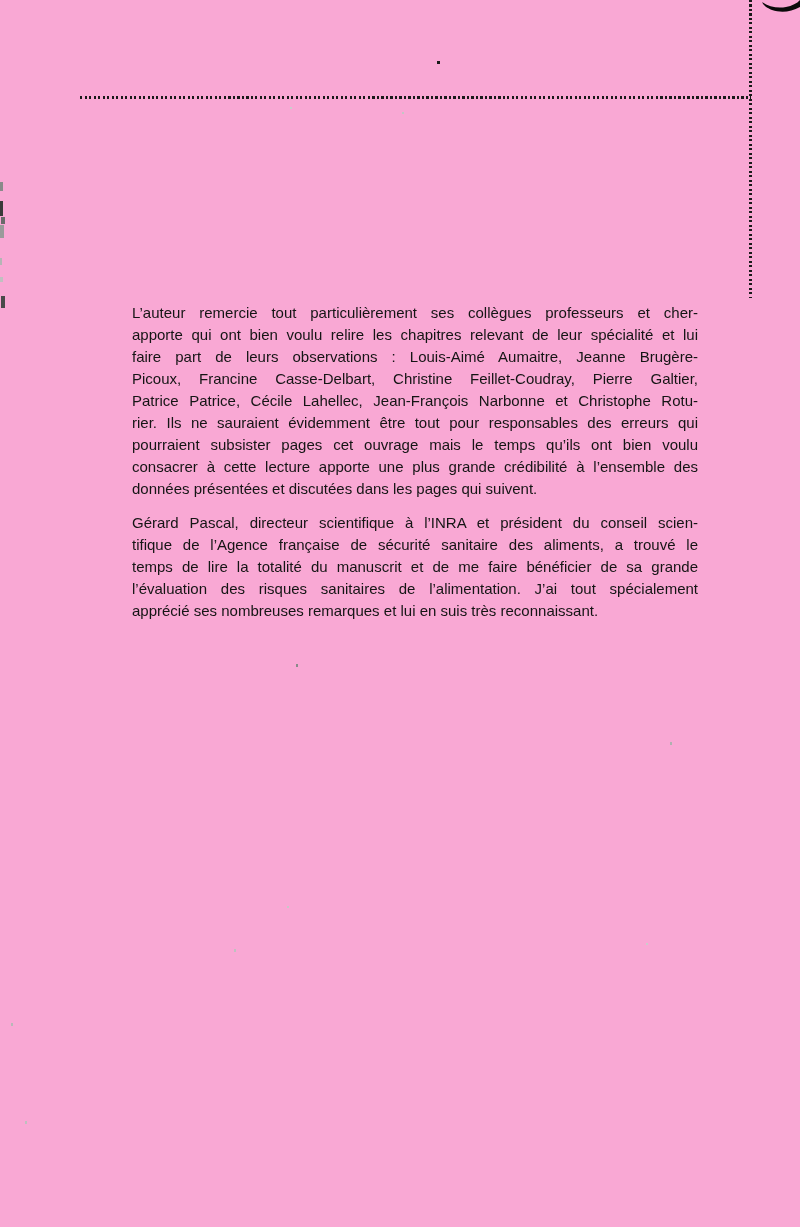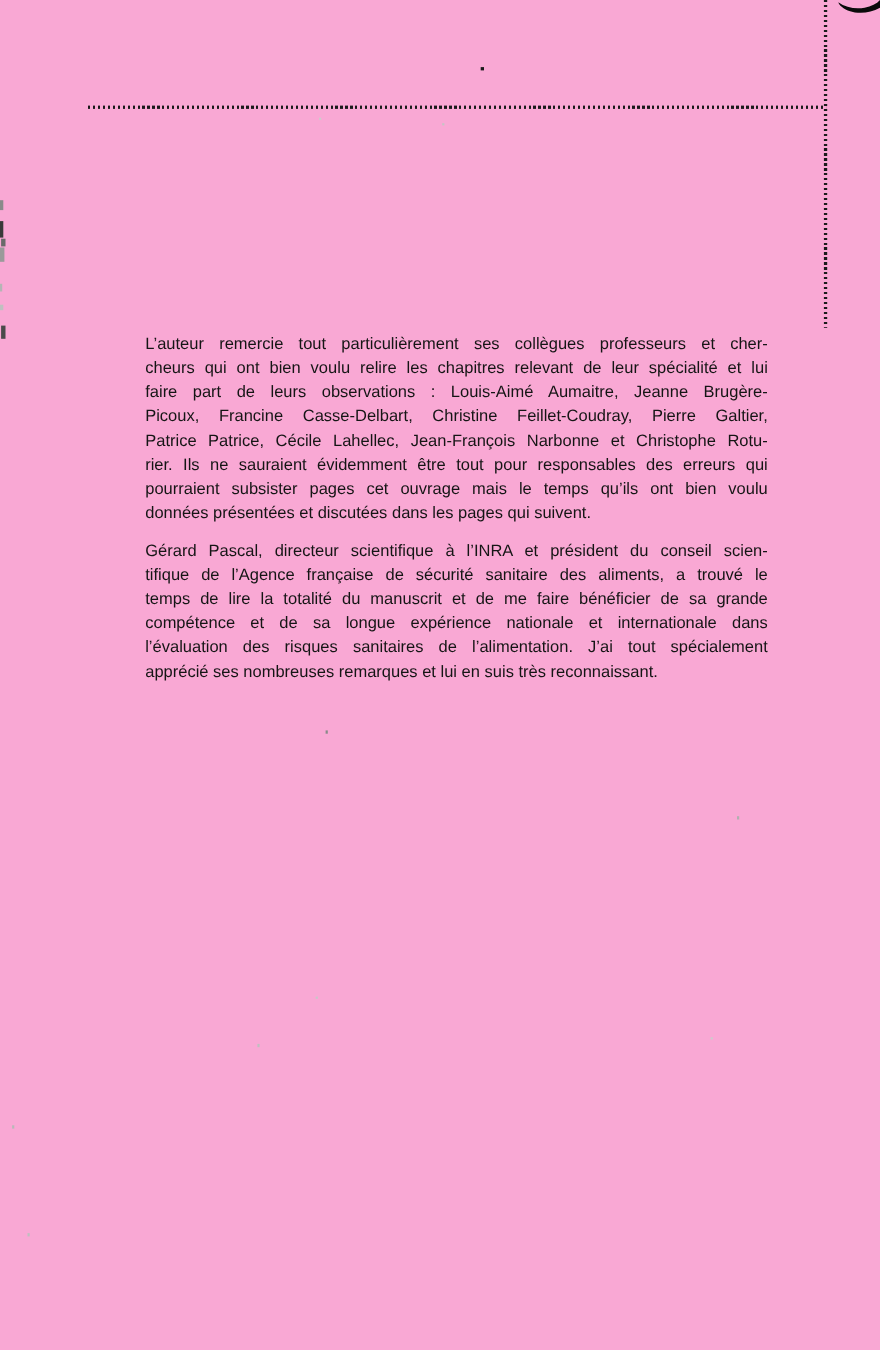--- a/index.html
+++ b/index.html
@@ -107,32 +107,32 @@
   <div class="artifact s5"></div>
   <div class="artifact s6"></div>
   <div class="artifact s7"></div>
   <div class="artifact s8"></div>
   <div class="artifact s9"></div>
 
   <div class="textblock" style="color: rgb(21, 21, 21);">
 
     <div class="para">
       <div class="line">L’auteur remercie tout particulièrement ses collègues professeurs et cher-</div>
-      <div class="line">cheurs qui ont bien voulu relire les chapitres relevant de leur spécialité et lui</div>
+      <div class="line">apporte qui ont bien voulu relire les chapitres relevant de leur spécialité et lui</div>
       <div class="line">faire part de leurs observations : Louis-Aimé Aumaitre, Jeanne Brugère-</div>
       <div class="line">Picoux, Francine Casse-Delbart, Christine Feillet-Coudray, Pierre Galtier,</div>
       <div class="line">Patrice Patrice, Cécile Lahellec, Jean-François Narbonne et Christophe Rotu-</div>
       <div class="line">rier. Ils ne sauraient évidemment être tout pour responsables des erreurs qui</div>
       <div class="line">pourraient subsister pages cet ouvrage mais le temps qu’ils ont bien voulu</div>
+      <div class="line">consacrer à cette lecture apporte une plus grande crédibilité à l’ensemble des</div>
       <div class="line last">données présentées et discutées dans les pages qui suivent.</div>
     </div>
 
     <div class="para">
       <div class="line">Gérard Pascal, directeur scientifique à l’INRA et président du conseil scien-</div>
       <div class="line">tifique de l’Agence française de sécurité sanitaire des aliments, a trouvé le</div>
       <div class="line">temps de lire la totalité du manuscrit et de me faire bénéficier de sa grande</div>
-      <div class="line">compétence et de sa longue expérience nationale et internationale dans</div>
       <div class="line">l’évaluation des risques sanitaires de l’alimentation. J’ai tout spécialement</div>
       <div class="line last">apprécié ses nombreuses remarques et lui en suis très reconnaissant.</div>
     </div>
 
   </div>
 </div>
 
 </body></html>

